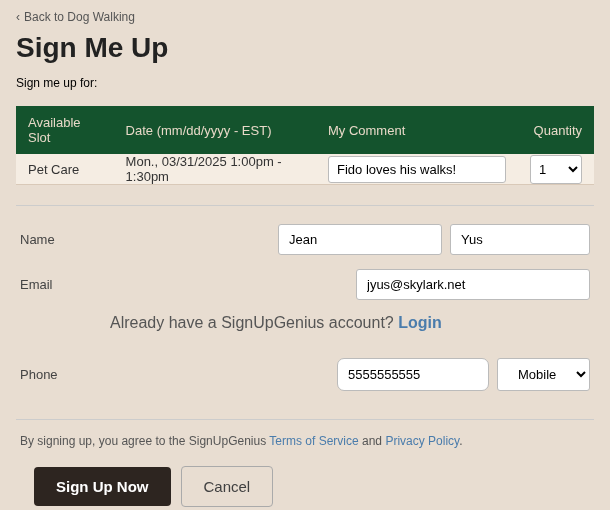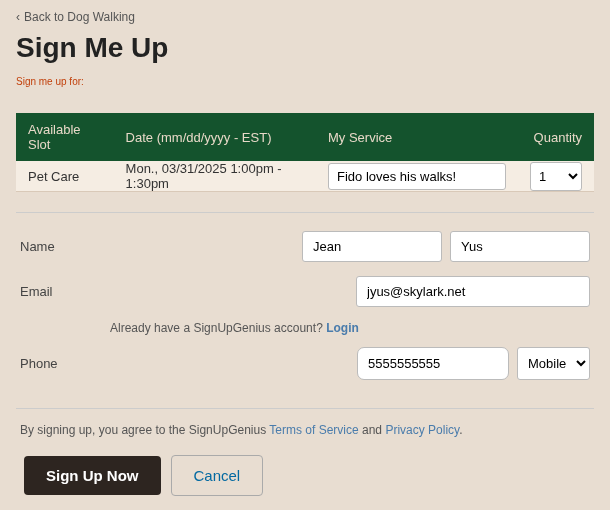--- a/index.html
+++ b/index.html
@@ -30,23 +30,23 @@
     }
 
     .page-title {
       font-size: 28px;
       font-weight: bold;
       color: #222;
       margin-bottom: 12px;
     }
 
     .sign-up-for-label {
-      font-size: 10px;
-      color: #c2410c;
-      margin-bottom: 26px;
+      font-size: 12px;
+      color: #000000;
+      margin-bottom: 16px;
     }
 
     .slots-table {
       width: 100%;
       border-collapse: collapse;
       margin-bottom: 20px;
     }
 
     .slots-table thead tr {
       background-color: #14532d;
@@ -121,38 +121,38 @@
 
     .text-input {
       border: 1px solid #bbb;
       border-radius: 3px;
       padding: 7px 10px;
       font-size: 13px;
       background: #fff;
       outline: none;
     }
 
-    .name-first { width: 140px; }
+    .name-first { width: 164px; }
     .name-last  { width: 140px; }
     .email-input { width: 234px; }
     .phone-input { width: 152px; border-radius: 7px; }
 
     .phone-type-select {
       border: 1px solid #bbb;
       border-radius: 3px;
-      padding: 7px 6px;
+      padding: 7px 16px;
       font-size: 13px;
       background: #fff;
     }
 
     .account-hint {
-      font-size: 12px;
+      font-size: 16px;
       color: #555;
       margin-left: 94px;
-      margin-bottom: 12px;
+      margin-bottom: 26px;
     }
 
     .account-hint a {
       color: #4a7cac;
       text-decoration: none;
       font-weight: bold;
     }
 
     .terms-text {
       font-size: 12px;
@@ -162,37 +162,37 @@
 
     .terms-text a {
       color: #4a7cac;
       text-decoration: none;
     }
 
     .action-buttons {
       display: flex;
       gap: 10px;
       align-items: center;
-      margin: 0 8px;
+      margin: 0 18px;
     }
 
     .btn-signup {
       background-color: #2d2520;
       color: #fff;
       border: none;
       border-radius: 4px;
       padding: 11px 22px;
       font-size: 15px;
       font-weight: bold;
       cursor: pointer;
     }
 
     .btn-cancel {
       background-color: #e8ddd1;
-      color: #0369a1;
+      color: #404040;
       border: 1px solid #aaa;
       border-radius: 4px;
       padding: 11px 22px;
       font-size: 15px;
       cursor: pointer;
     }
 
     .divider {
       border: none;
       border-top: 1px solid #ccc;
@@ -211,21 +211,21 @@
 
   <h1 class="page-title">Sign Me Up</h1>
 
   <p class="sign-up-for-label">Sign me up for:</p>
 
   <table class="slots-table">
     <thead>
       <tr>
         <th>Available Slot</th>
         <th>Date (mm/dd/yyyy - EST)</th>
-        <th>My Service</th>
+        <th>My Comment</th>
         <th class="qty-col">Quantity</th>
       </tr>
     </thead>
     <tbody>
       <tr>
         <td>Pet Care</td>
         <td>Mon., 03/31/2025 1:00pm - 1:30pm</td>
         <td>
           <input class="comment-input" type="text" value="Fido loves his walks!" style="">
         </td>

